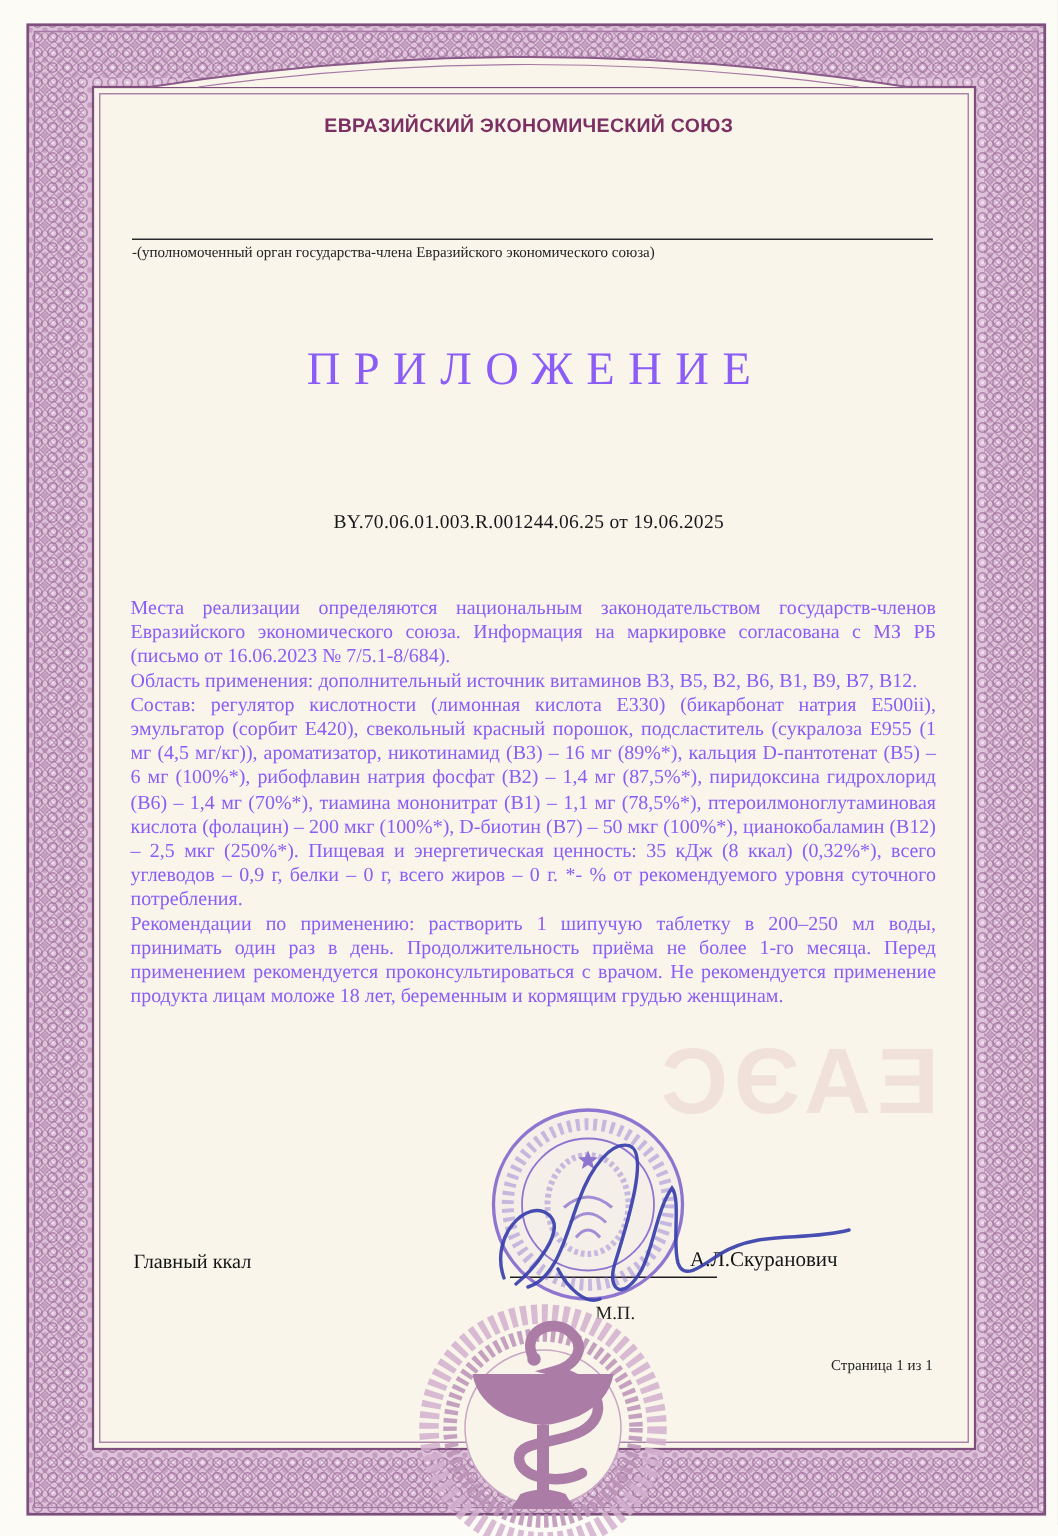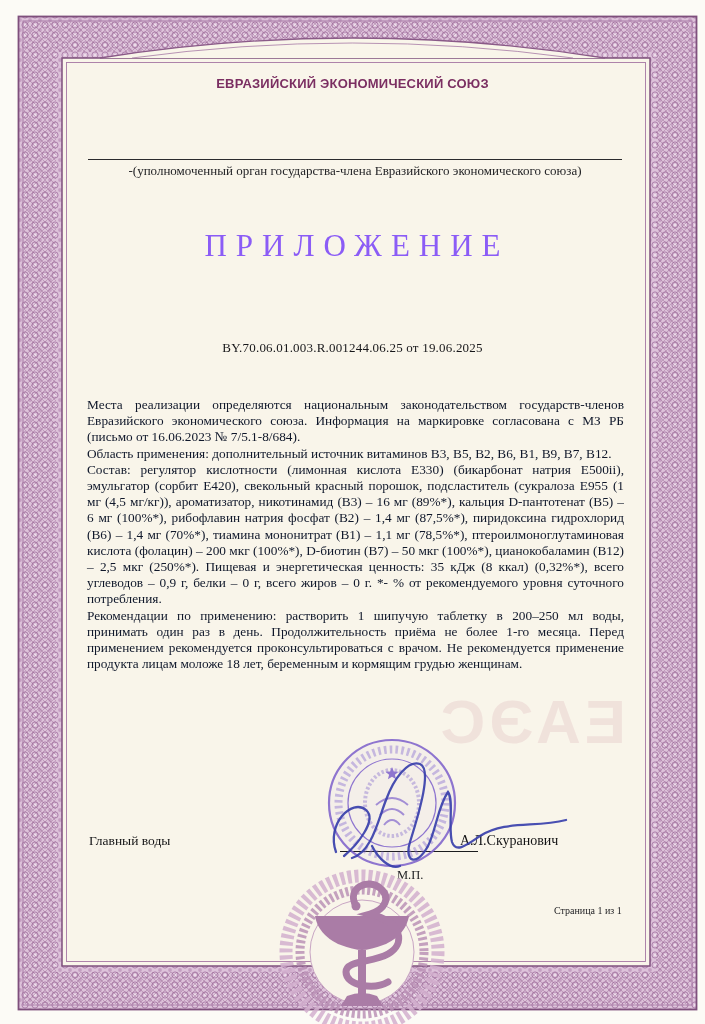--- a/index.html
+++ b/index.html
@@ -13,34 +13,34 @@
     position:absolute;top:76px;left:65px;width:575px;text-align:center;
     font-family:"Liberation Sans", sans-serif;font-weight:bold;font-size:13px;
     color:#7b2f62;letter-spacing:.2px;
   }
   .institution{
     position:absolute;top:127px;left:88px;width:534px;text-align:center;
     font-weight:bold;font-size:13.4px;line-height:15.5px;color:#141416;
   }
   .inst-rule{position:absolute;top:159px;left:88px;width:534px;border-top:1.5px solid #2b2b2e;}
   .inst-note{
-    position:absolute;top:163px;left:88px;width:534px;text-align:center;
-    font-size:13px;color:#232326;
+    position:absolute;top:163px;left:88px;width:534px;
+    font-size:10px;color:#232326;
   }
   .doc-title{
     position:absolute;top:228px;left:0;width:705px;margin:0;text-align:center;
     font-size:31px;font-weight:500;letter-spacing:9px;text-indent:9px;color:#8b5cf6;
   }
   .reg-line{
     position:absolute;top:340px;left:0;width:705px;text-align:center;
     font-size:13px;color:#17171a;letter-spacing:.2px;
   }
   .body-text{
     position:absolute;top:397px;left:87px;width:537px;
-    font-size:13.3px;line-height:16.2px;text-align:justify;color:#0f172a;
+    font-size:13.3px;line-height:16.2px;text-align:justify;color:#8b5cf6;
   }
   .body-text p{margin:0;}
   .watermark{
     position:absolute;top:686px;left:396px;width:230px;
     font-family:"Liberation Sans", sans-serif;font-weight:bold;font-size:62px;
     letter-spacing:4px;color:#c4798e;opacity:.15;transform:scaleX(-1);
     user-select:none;
   }
   .signatory-title{position:absolute;top:833px;left:89px;font-size:13.5px;color:#141416;}
   .signatory-name{position:absolute;top:833px;left:460px;font-size:14px;color:#141416;}
@@ -103,21 +103,21 @@
   <h1 class="doc-title">ПРИЛОЖЕНИЕ</h1>
   <div class="reg-line">BY.70.06.01.003.R.001244.06.25 от 19.06.2025</div>
 
   <div class="body-text">
     <p>Места реализации определяются национальным законодательством государств-членов Евразийского экономического союза. Информация на маркировке согласована с МЗ РБ (письмо от 16.06.2023 № 7/5.1-8/684).</p>
     <p>Область применения: дополнительный источник витаминов В3, В5, В2, В6, В1, В9, В7, В12.</p>
     <p>Состав: регулятор кислотности (лимонная кислота Е330) (бикарбонат натрия Е500ii), эмульгатор (сорбит Е420), свекольный красный порошок, подсластитель (сукралоза Е955 (1 мг (4,5 мг/кг)), ароматизатор, никотинамид (В3) – 16 мг (89%*), кальция D-пантотенат (В5) – 6 мг (100%*), рибофлавин натрия фосфат (В2) – 1,4 мг (87,5%*), пиридоксина гидрохлорид (В6) – 1,4 мг (70%*), тиамина мононитрат (В1) – 1,1 мг (78,5%*), птероилмоноглутаминовая кислота (фолацин) – 200 мкг (100%*), D-биотин (В7) – 50 мкг (100%*), цианокобаламин (В12) – 2,5 мкг (250%*). Пищевая и энергетическая ценность: 35 кДж (8 ккал) (0,32%*), всего углеводов – 0,9 г, белки – 0 г, всего жиров – 0 г. *- % от рекомендуемого уровня суточного потребления.</p>
     <p>Рекомендации по применению: растворить 1 шипучую таблетку в 200–250 мл воды, принимать один раз в день. Продолжительность приёма не более 1-го месяца. Перед применением рекомендуется проконсультироваться с врачом. Не рекомендуется применение продукта лицам моложе 18 лет, беременным и кормящим грудью женщинам.</p>
   </div>
 
-  <div class="signatory-title">Главный воды</div>
+  <div class="signatory-title">Главный ккал</div>
   <div class="sig-line"></div>
   <div class="signatory-name">А.Л.Скуранович</div>
   <div class="seal-mark">М.П.</div>
   <div class="page-note">Страница 1 из 1</div>
 
 
   <svg class="layer" viewBox="0 0 705 1024" aria-hidden="true">
 
     <g opacity=".88">
       <circle cx="392" cy="803" r="63" fill="rgba(140,110,210,0.05)" stroke="#8064cc" stroke-width="2.2"></circle>

